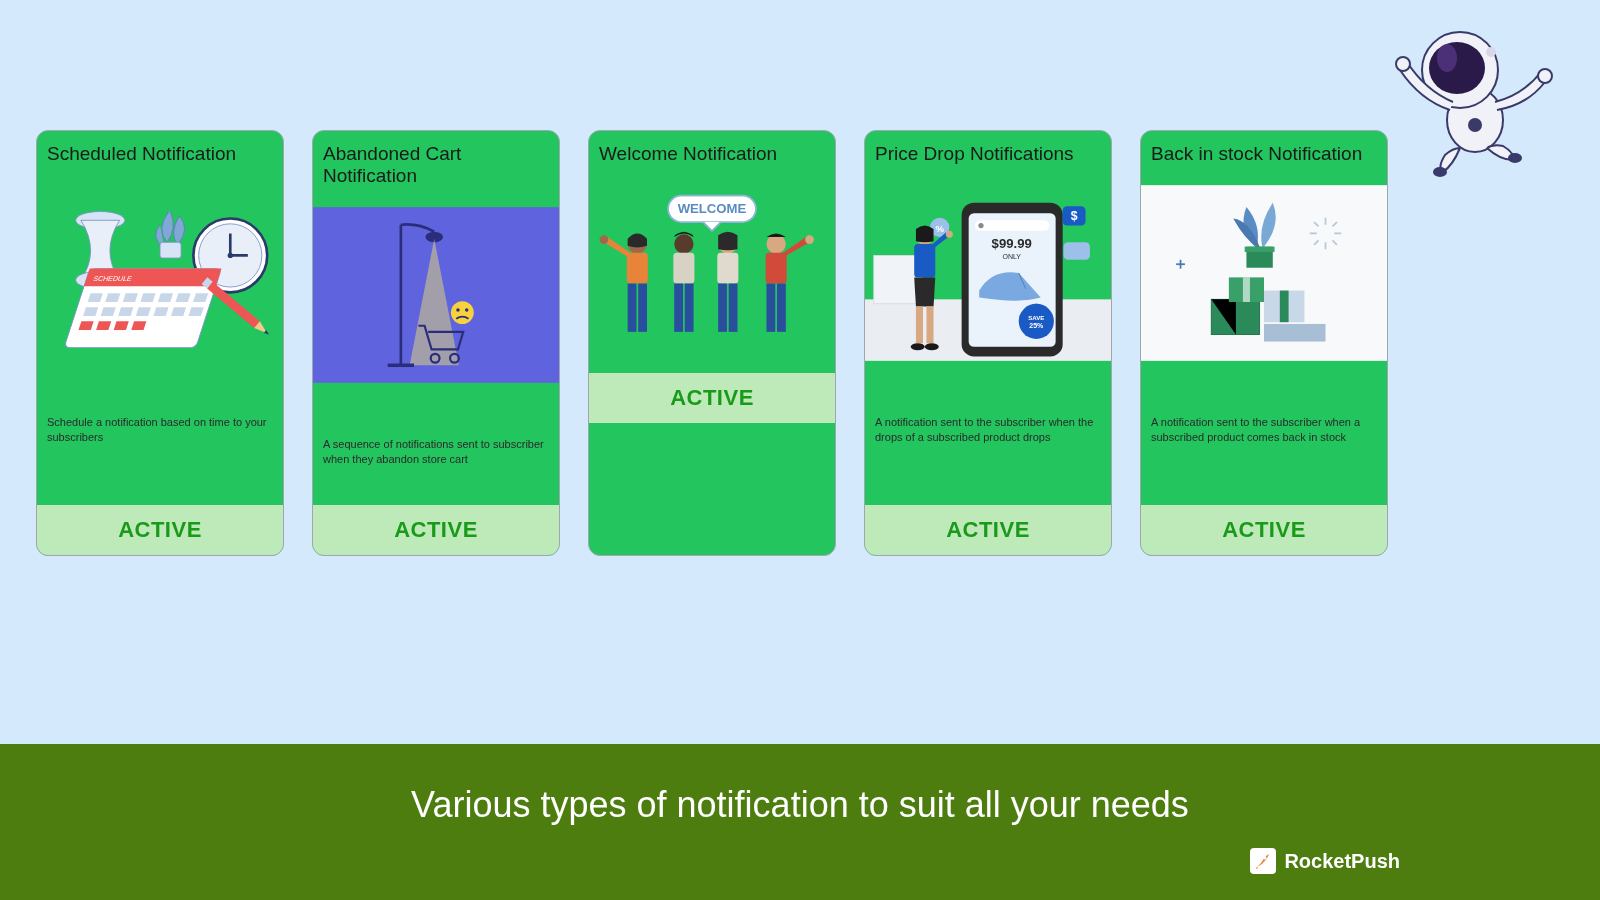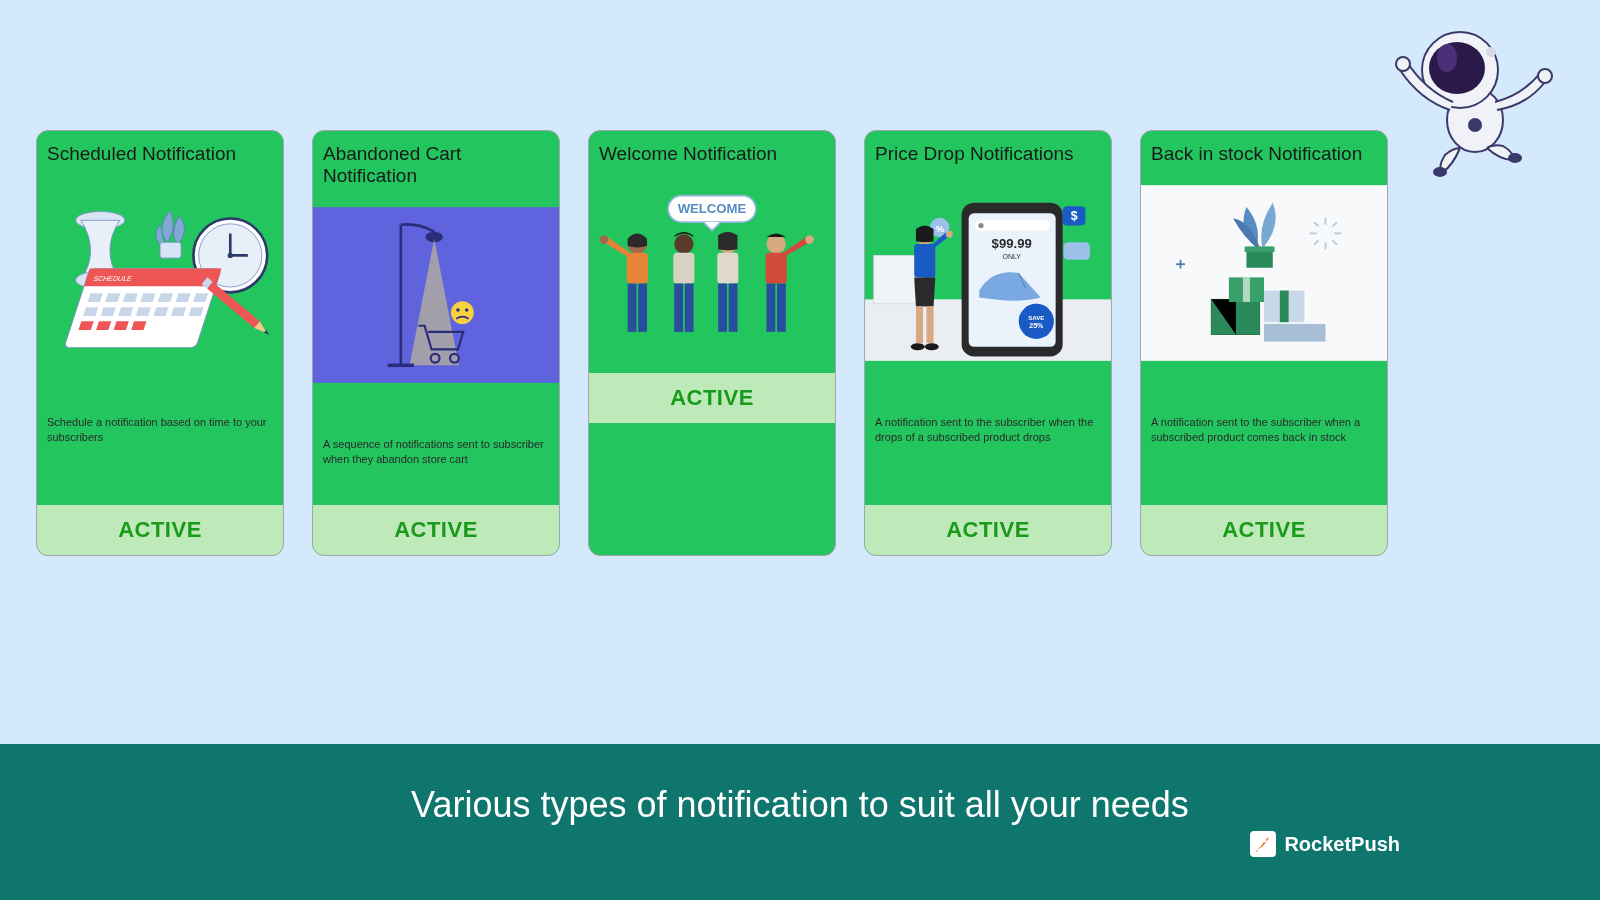--- a/index.html
+++ b/index.html
@@ -56,34 +56,34 @@
   font-weight: 700;
   text-align: center;
   padding: 12px 0;
   letter-spacing: 0.5px;
 }
 .footer-bar {
   position: absolute;
   bottom: 0;
   left: 0;
   right: 0;
-  background: #0f766e;
+  background: #4d7c0f;
   padding: 40px 0 60px 0;
   text-align: center;
 }
 .footer-heading {
   color: #fff;
   font-size: 36px;
   font-weight: 400;
   margin-bottom: 14px;
 }
 .brand {
   position: absolute;
   right: 200px;
-  bottom: 43px;
+  bottom: 26px;
   display: flex;
   align-items: center;
   gap: 8px;
 }
 .brand-icon {
   width: 26px;
   height: 26px;
   background: #fff;
   border-radius: 4px;
   display: flex;

